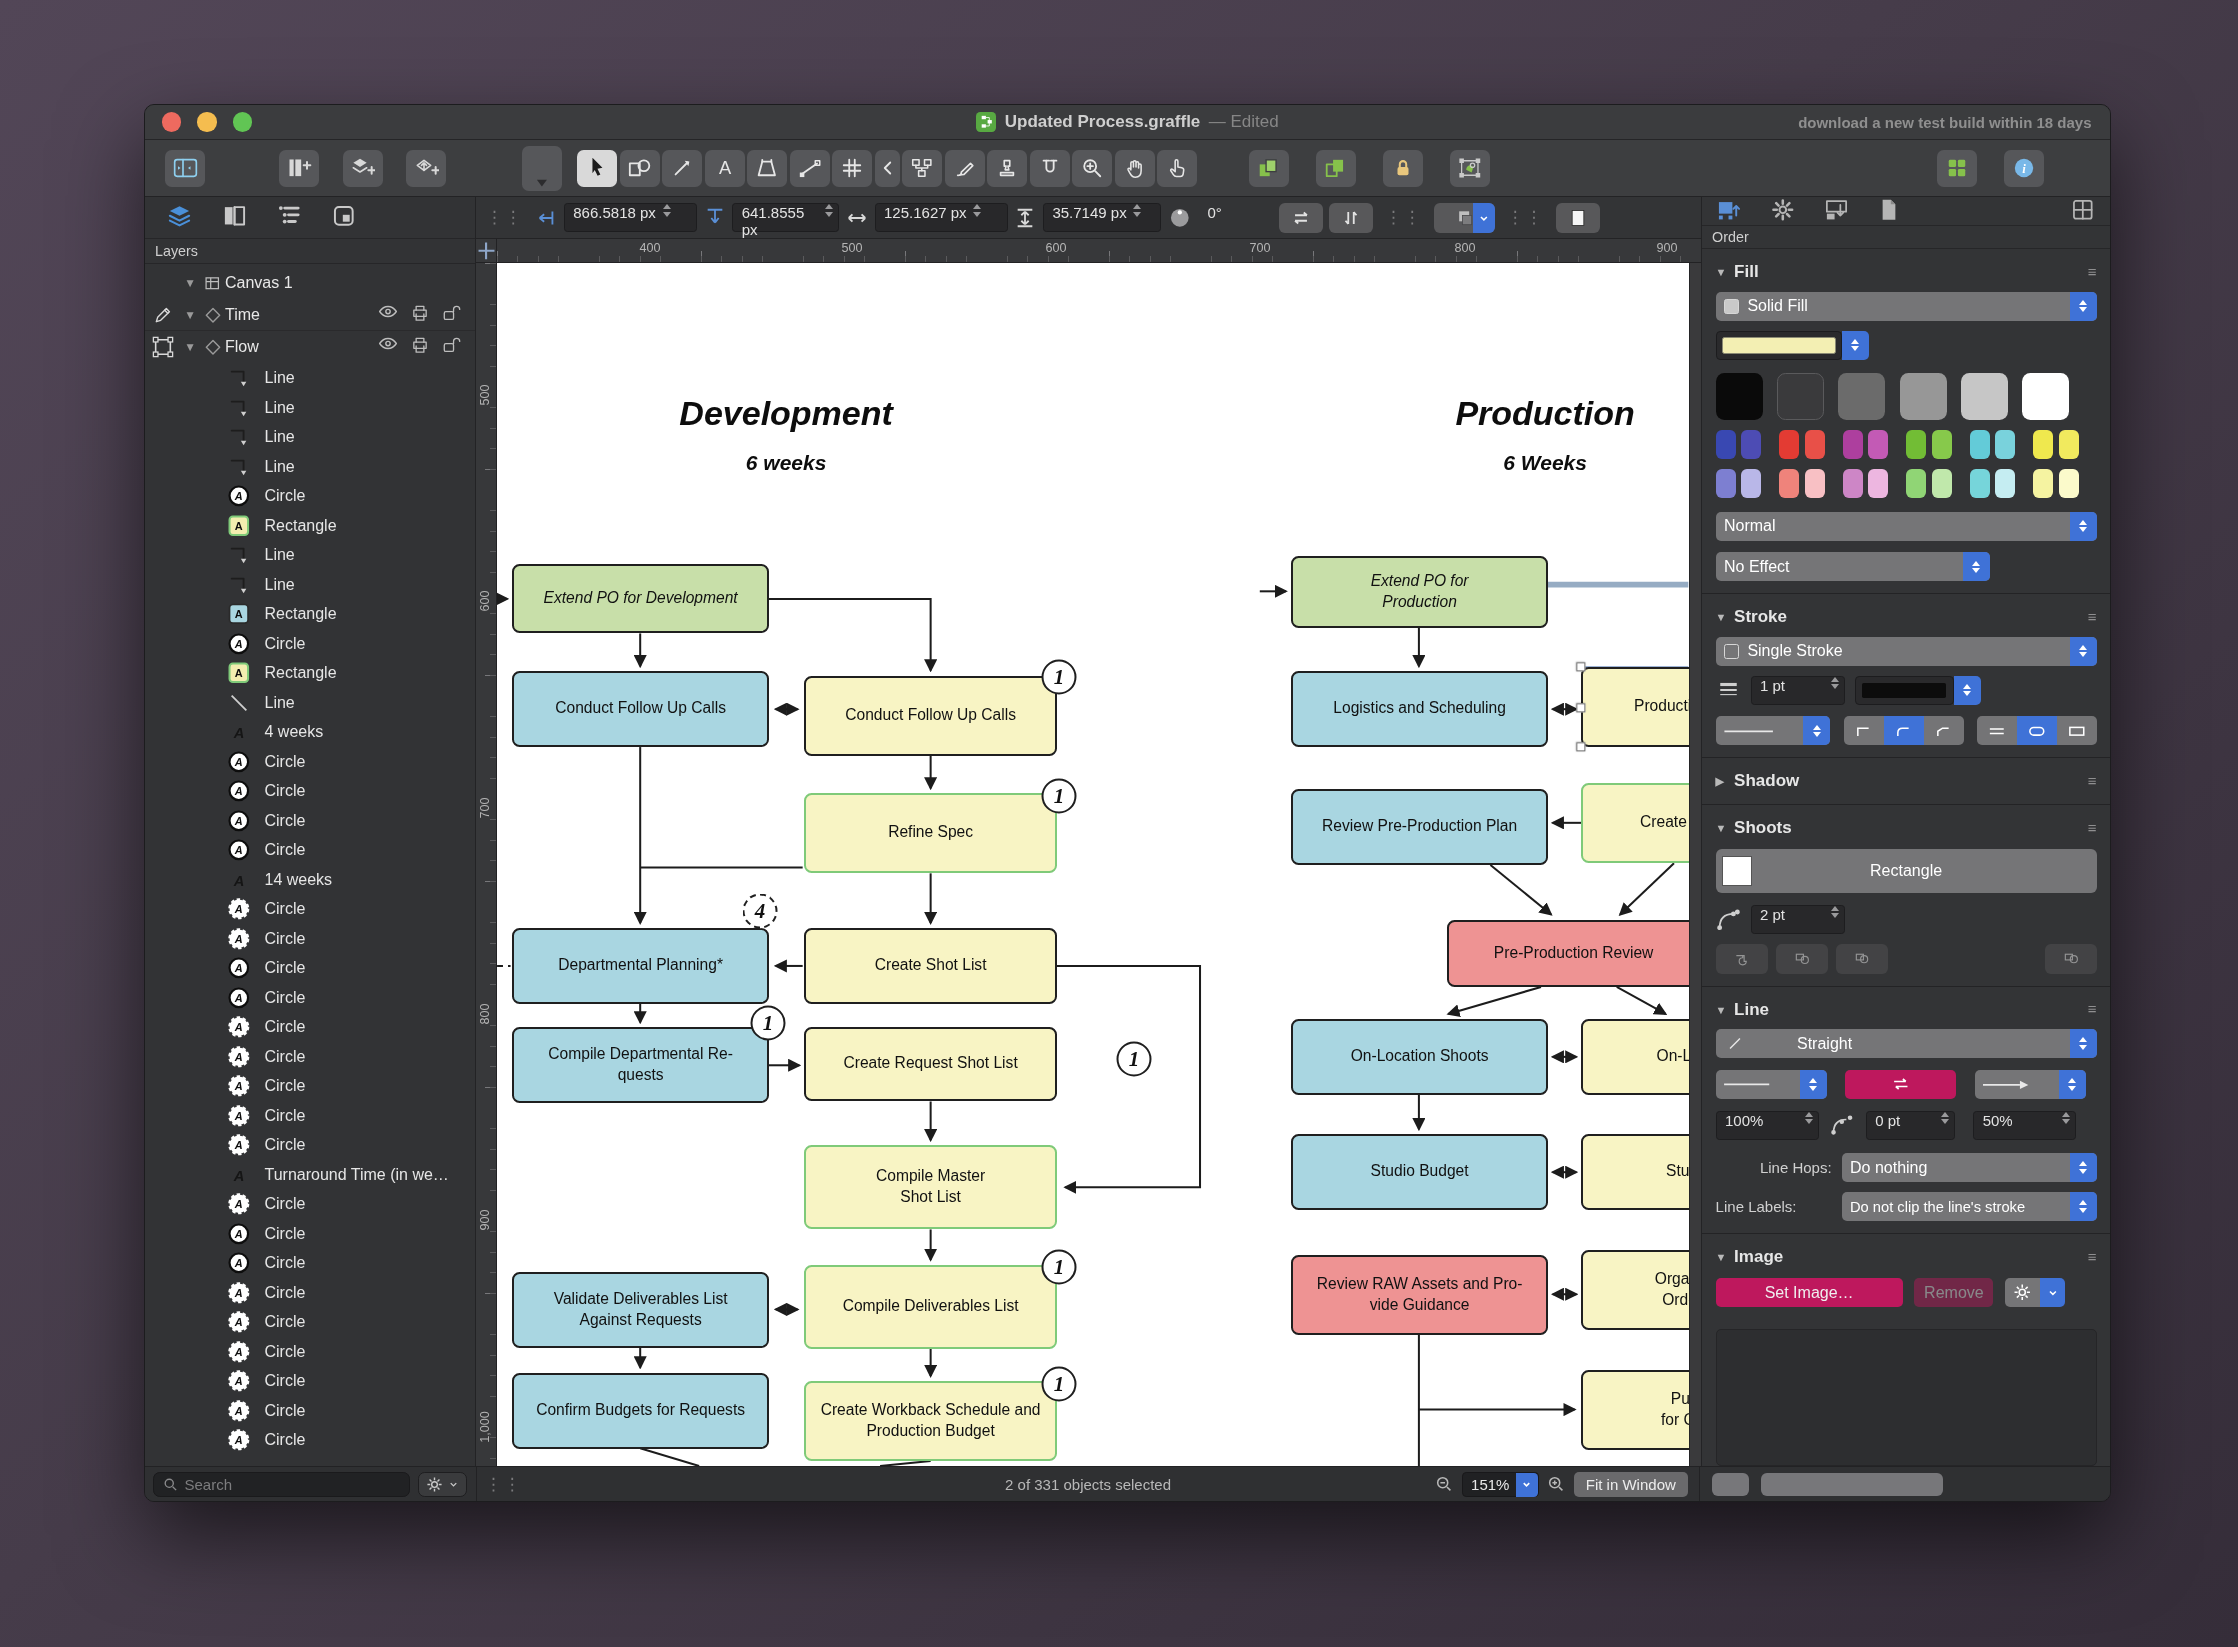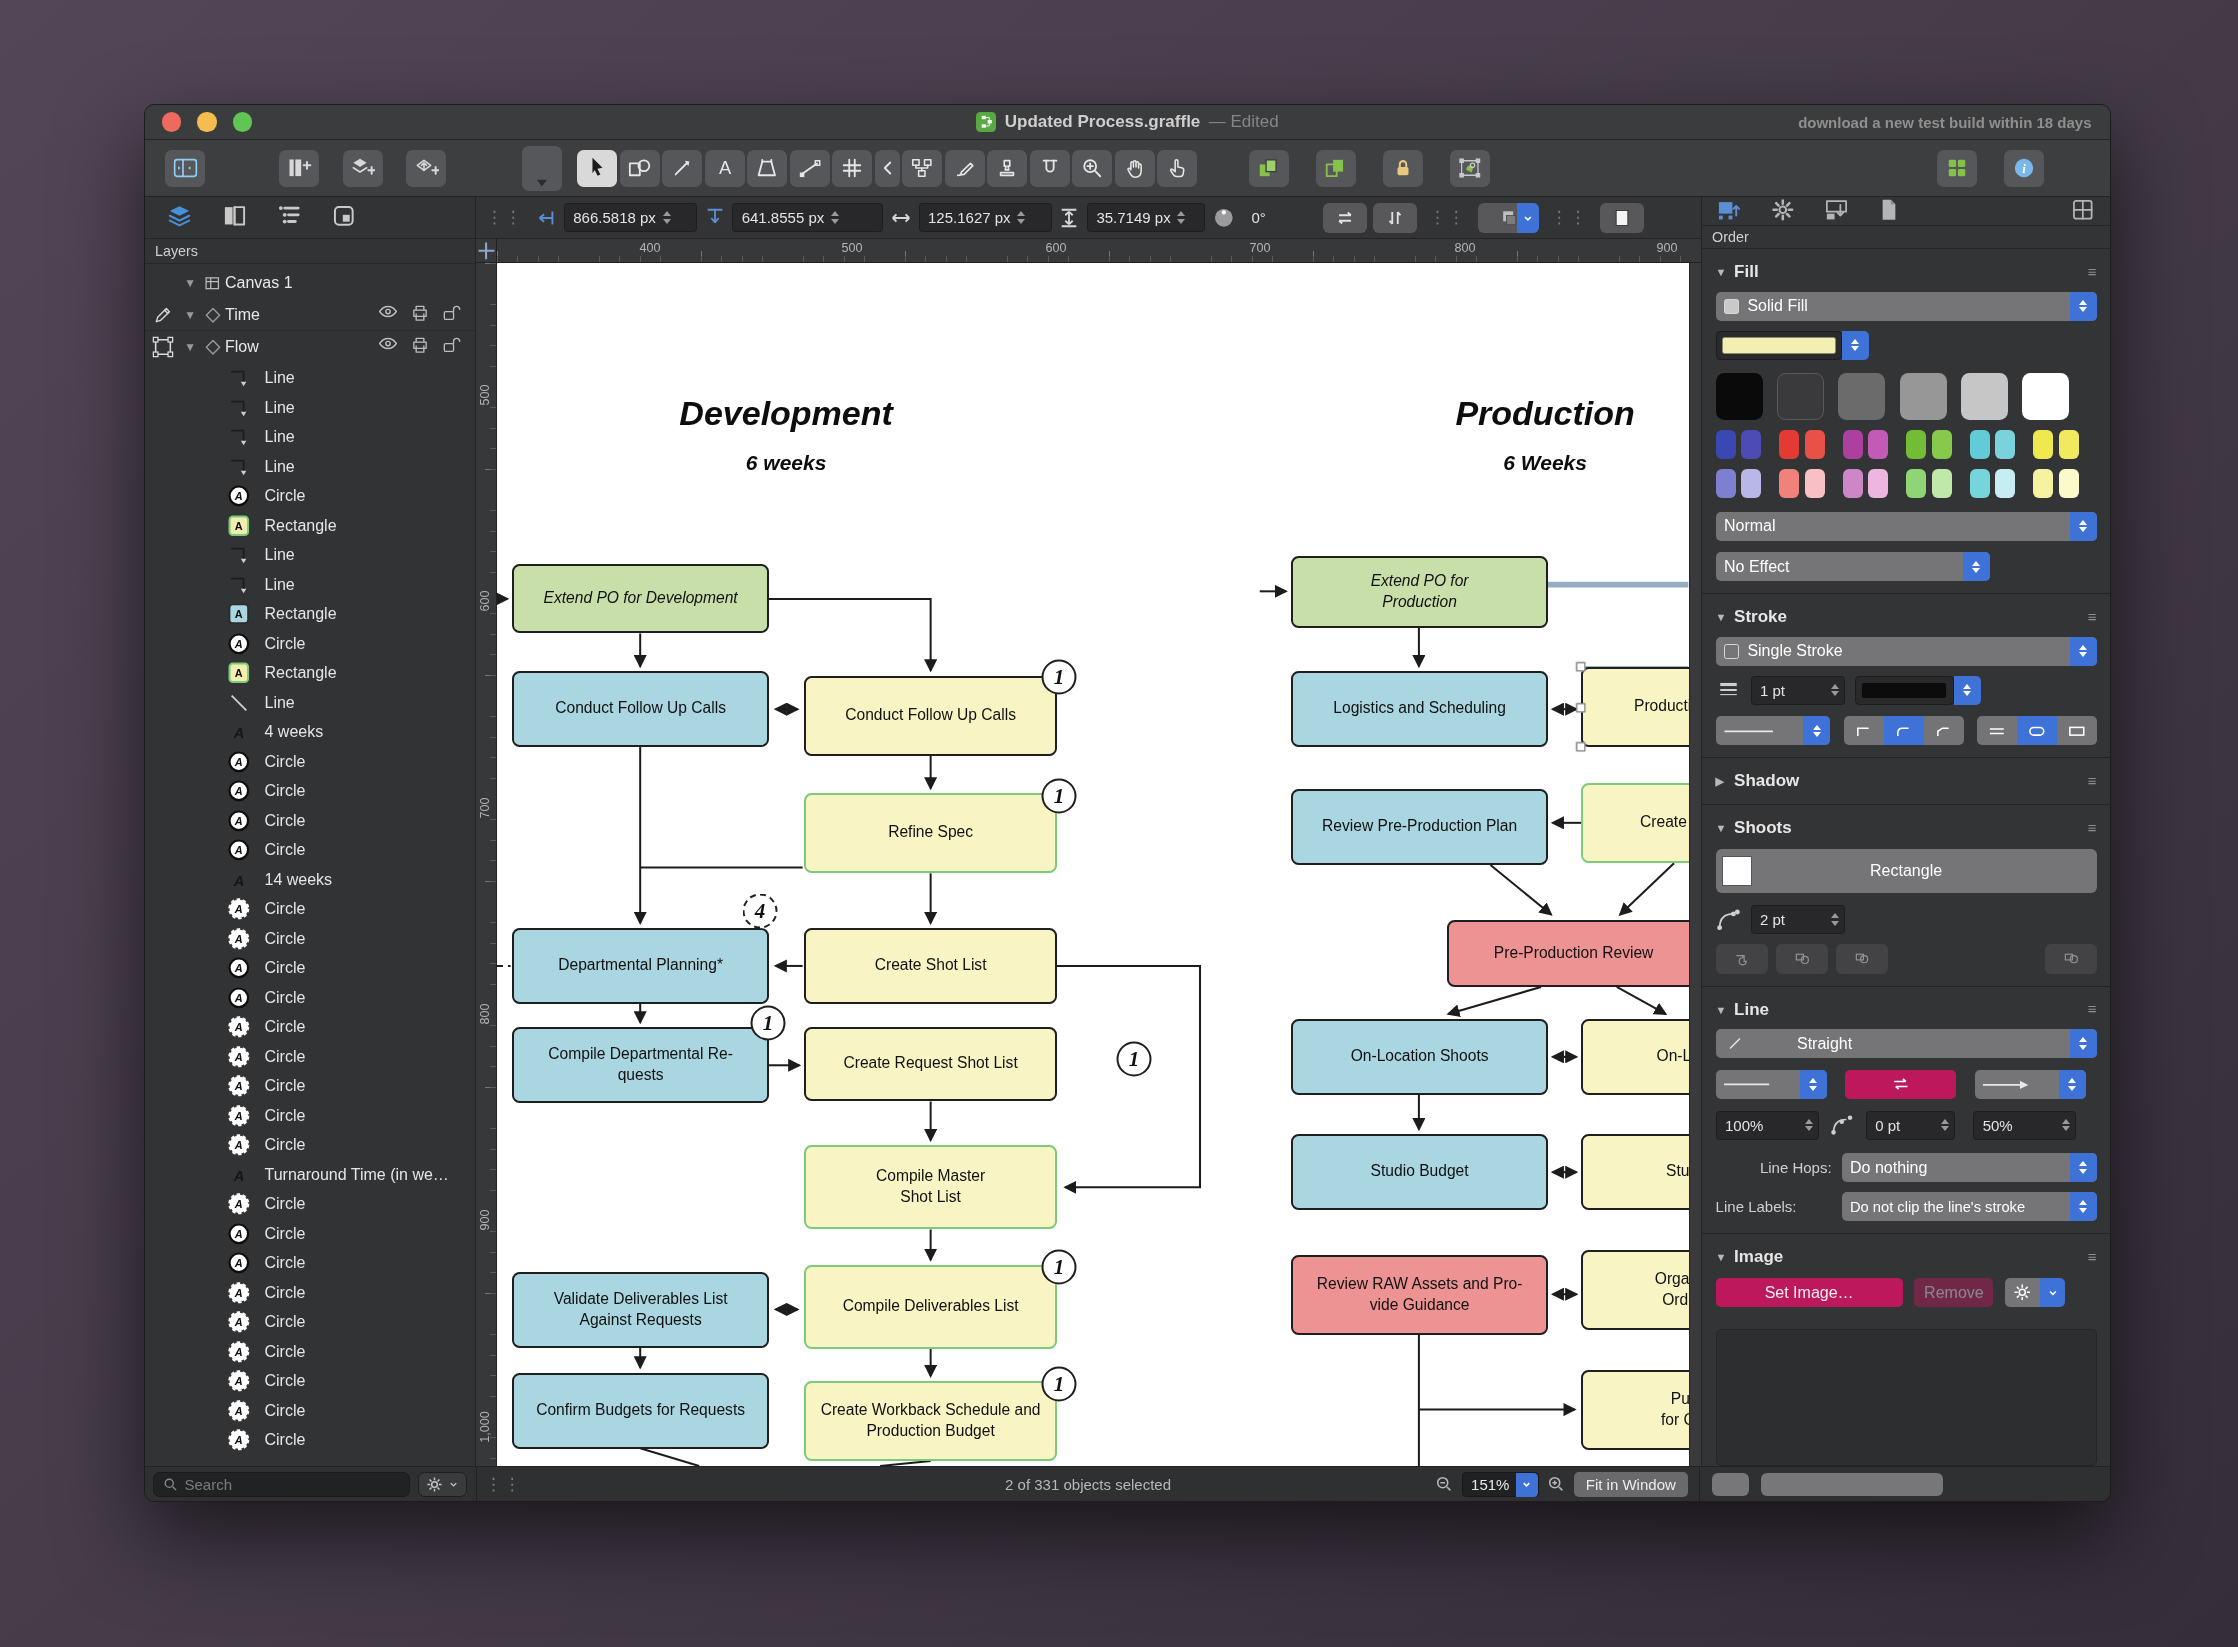--- a/index.html
+++ b/index.html
@@ -40,21 +40,21 @@
   .trow .disc { width:20px; color:#9a9a9a; font-size:11.8px; text-align:center; }
   .trow .licon { width:25px; display:flex; justify-content:center; }
   .trow .lname { flex:1; }
   .trow .ricons { display:flex; gap:11.8px; padding-right:11.8px; }
   .item-row { display:flex; align-items:center; height:29.5px; color:#e6e6e6; font-size:16px; padding-left:81px; gap:13.5px; }
   .item-row .iicon { width:25px; height:25px; display:flex; align-items:center; justify-content:center; }
 
   
   #geobar { height:42px; background:#333436; border-bottom:0.8px solid #232325; display:flex; align-items:center; gap:6.7px; padding-left:5px; }
   .vhandle { color:#7a7a7c; font-size:17px; letter-spacing:1.7px; margin:0 5px; }
-  .gfield { height:29px; background:#28282a; border:0.8px solid #1d1d1f; border-radius:3.4px; color:#e3e3e3; font-size:15px; display:flex; align-items:center; padding:0 5px 0 8.4px; }
+  .gfield { height:29px; background:#28282a; border:0.8px solid #1d1d1f; border-radius:3.4px; color:#e3e3e3; font-size:15px; display:flex; align-items:flex-start; padding:0 5px 0 8.4px; }
   .gfield .fstep { margin-left:6.7px; display:flex; flex-direction:column; gap:2.5px; }
   .fstep i { width:0; height:0; border-left:4.2px solid transparent; border-right:4.2px solid transparent; display:block; }
   .fstep i.up { border-bottom:5px solid #9a9a9c; }
   .fstep i.dn { border-top:5px solid #9a9a9c; }
   .gicon { display:flex; align-items:center; }
   .gbtn { width:44px; height:30px; background:#58585a; border-radius:5.9px; display:flex; align-items:center; justify-content:center; }
 
   
   #rulerrow { height:23.6px; display:flex; background:#37383a; border-bottom:0.8px solid #222224; }
   #rulercorner { width:21px; position:relative; border-right:0.8px solid #222224; }
@@ -846,21 +846,21 @@
             <span class="fstep">
               <i class="up"></i>
               <i class="dn"></i>
             </span>
           </div>
         <span class="gicon">
             <svg width="22" height="22" viewBox="0 0 24 24" fill="none" stroke="#5a8fd6" stroke-width="2">
               <path d="M4 3h16M12 3v14M12 17l-4-5M12 17l4-5"></path>
             </svg>
           </span>
-        <div class="gfield" style="width:151px">
+        <div class="gfield" style="width:107px">
             <span>641.8555 px</span>
             <span class="fstep">
               <i class="up"></i>
               <i class="dn"></i>
             </span>
           </div>
         <span class="gicon">
             <svg width="22" height="22" viewBox="0 0 24 24" fill="none" stroke="#d8d8d8" stroke-width="2">
               <path d="M3 12h18M3 12l4-4M3 12l4 4M21 12l-4-4M21 12l-4 4"></path>
             </svg>

